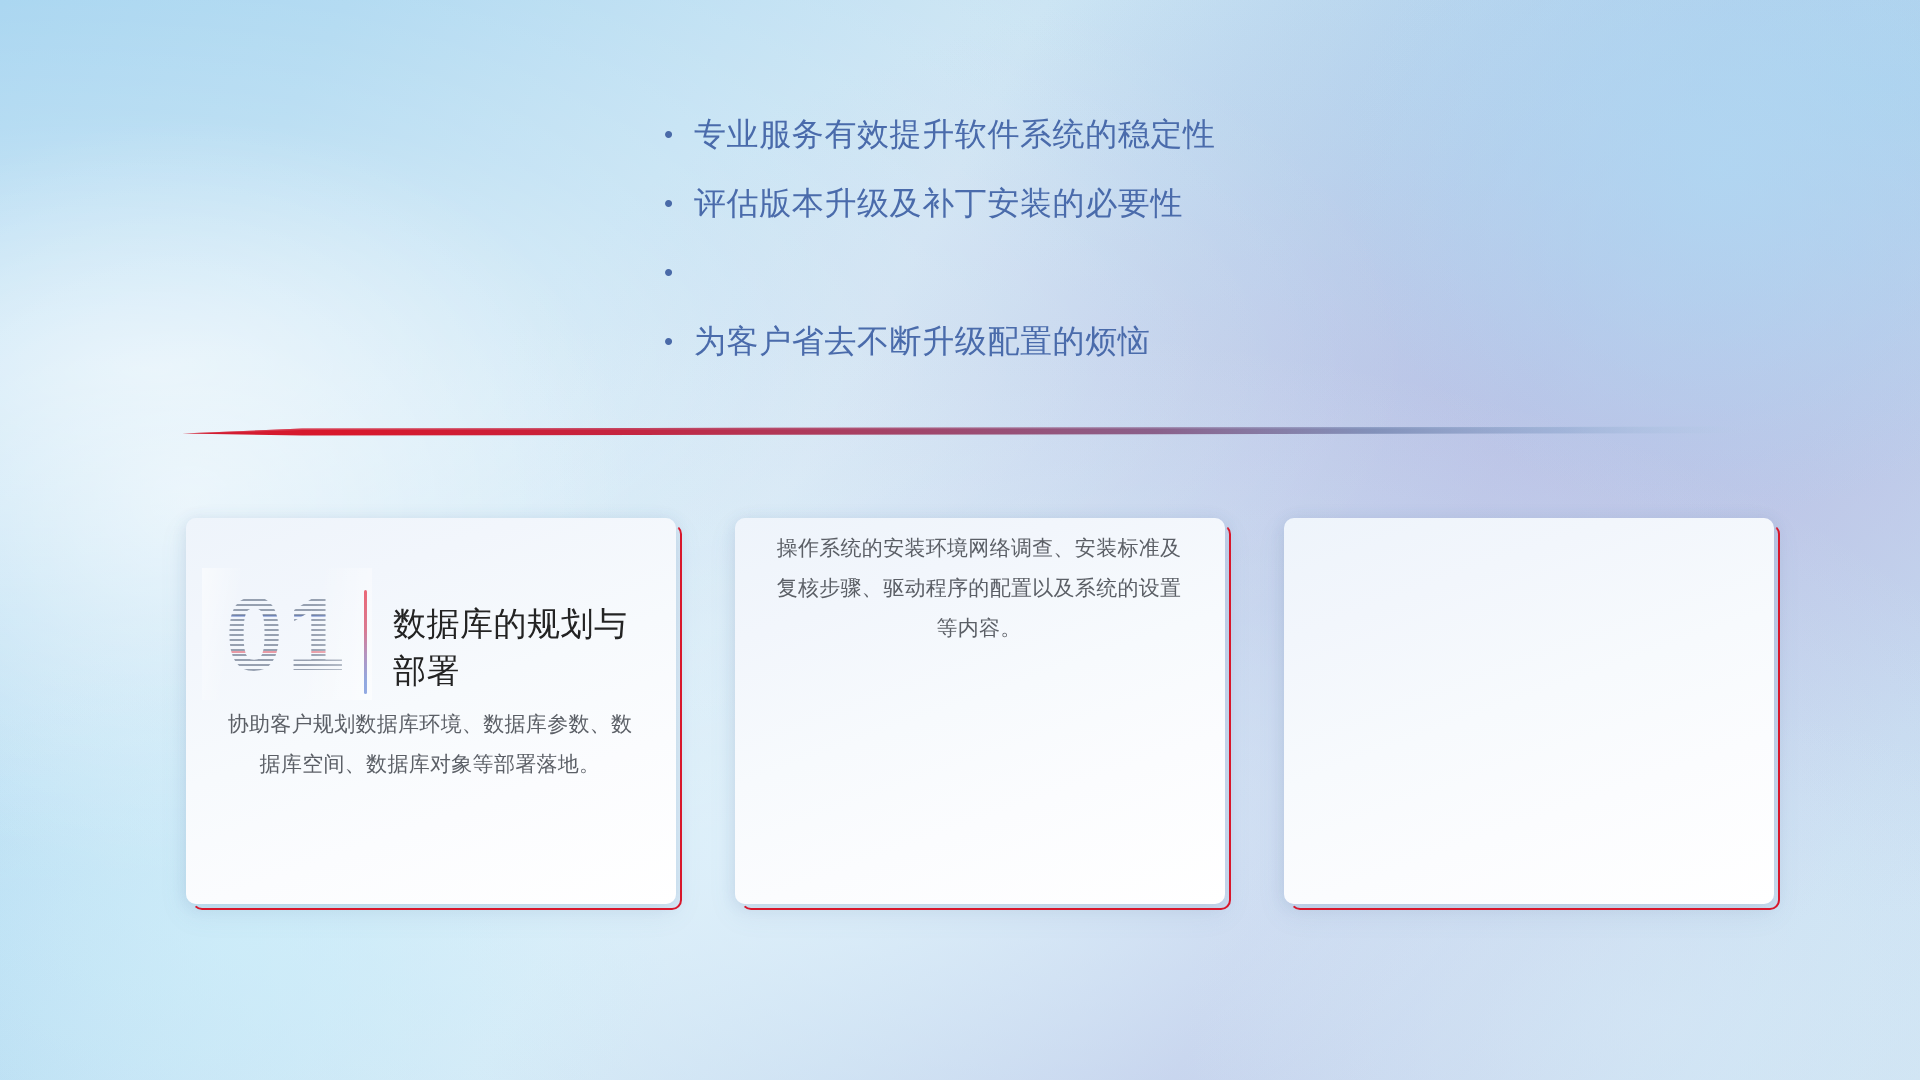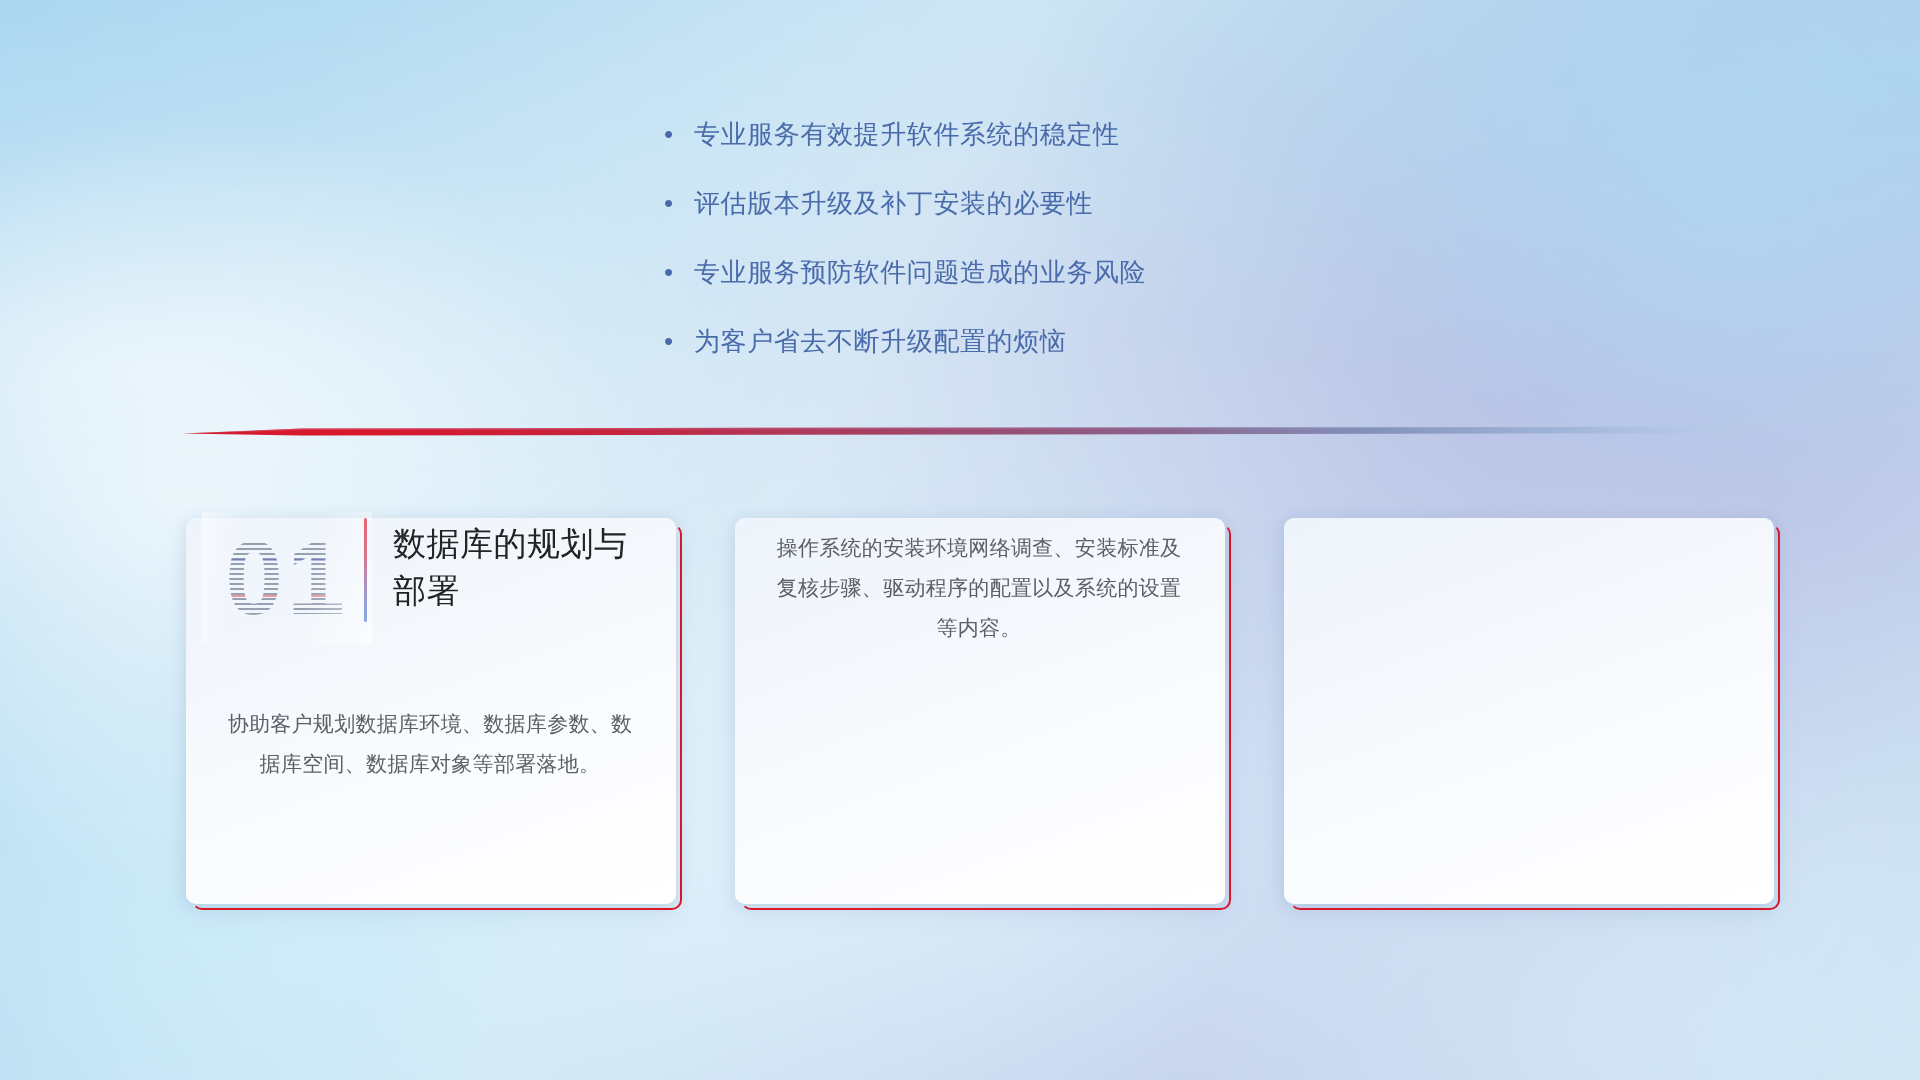--- a/index.html
+++ b/index.html
@@ -68,21 +68,21 @@
     flex: 0 0 34px;
     color: #4a6aa8;
     font-size: 26px;
     line-height: 44px;
     text-align: left;
     padding-left: 4px;
     box-sizing: border-box;
   }
   .bullet-text {
     color: #4a6bab;
-    font-size: 26px;
+    font-size: 32px;
     line-height: 44px;
     letter-spacing: 0.6px;
     white-space: nowrap;
     font-weight: 500;
   }
 
   
   #divider {
     position: absolute;
     left: 182px;
@@ -126,21 +126,21 @@
     border-left: 2.4px solid transparent;
     pointer-events: none;
   }
   #card-1 { left: 186px; }
   #card-2 { left: 735px; }
   #card-3 { left: 1284px; }
 
   .card-head {
     position: relative;
     display: flex;
-    align-items: flex-start;
+    align-items: flex-end;
     height: 176px;
     padding: 0 30px 0 26px;
     box-sizing: border-box;
   }
   .card-num {
     position: relative;
     width: 150px;
     flex: 0 0 150px;
     height: 120px;
   }
@@ -250,21 +250,20 @@
       <span class="bullet-text">专业服务有效提升软件系统的稳定性</span>
     </div>
 
     <div class="bullet-row">
       <span class="bullet-dot">•</span>
       <span class="bullet-text">评估版本升级及补丁安装的必要性</span>
     </div>
 
     <div class="bullet-row">
       <span class="bullet-dot">•</span>
-      <span class="bullet-text">专业服务预防软件问题造成的业务风险</span>
     </div>
 
     <div class="bullet-row">
       <span class="bullet-dot">•</span>
       <span class="bullet-text">为客户省去不断升级配置的烦恼</span>
     </div>
 
   </div>
 
   <div id="divider">

